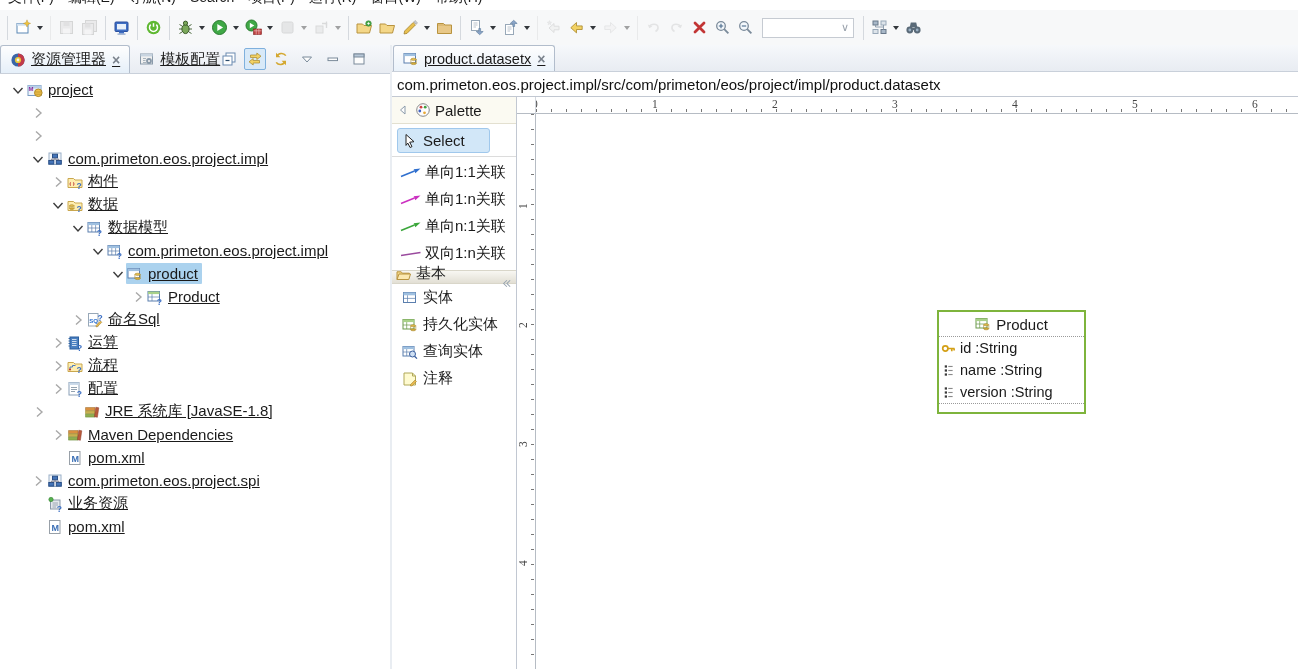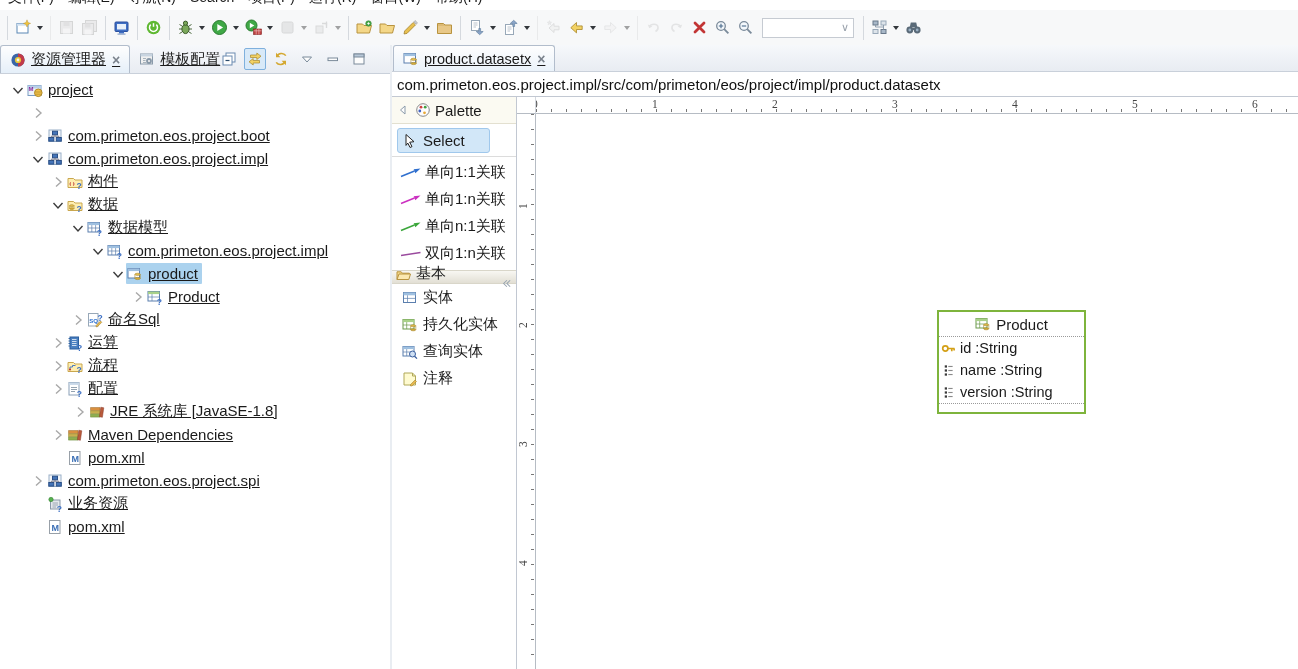--- a/index.html
+++ b/index.html
@@ -476,49 +476,37 @@
               <path d="M6 3.5l5 4.5-5 4.5" fill="none" stroke="#a8a8a8" stroke-width="1.4"></path>
             </svg>
           </span>
         </div>
         <div class="trow" style="padding-left: 30px;">
           <span class="arrow">
             <svg viewBox="0 0 16 16">
               <path d="M6 3.5l5 4.5-5 4.5" fill="none" stroke="#a8a8a8" stroke-width="1.4"></path>
             </svg>
           </span>
+        </div>
+        <div class="trow" style="padding-left: 30px;">
+          <span class="arrow">
+            <svg viewBox="0 0 16 16">
+              <path d="M3.5 6l4.5 5 4.5-5" fill="none" stroke="#3c3c3c" stroke-width="1.4"></path>
+            </svg>
+          </span>
           <span class="sel">
             <span class="ticon">
               <svg viewBox="0 0 16 16">
                 <rect x="2" y="2" width="12" height="11.5" fill="#f4f6f9" stroke="#9ab0c8"></rect>
                 <rect x="5.5" y="3.2" width="5" height="3.6" fill="#4474b8" stroke="#2a4f86"></rect>
                 <rect x="1.8" y="9.5" width="5" height="3.6" fill="#4474b8" stroke="#2a4f86"></rect>
                 <rect x="9.3" y="9.5" width="5" height="3.6" fill="#4474b8" stroke="#2a4f86"></rect>
                 <path d="M8 6.8v1.4M4.3 9.5V8.2h7.5v1.3" stroke="#667" fill="none" stroke-width=".8"></path>
               </svg>
             </span>
-            <span class="tlabel">com.primeton.eos.project.boot</span>
-          </span>
-        </div>
-        <div class="trow" style="padding-left: 30px;">
-          <span class="arrow">
-            <svg viewBox="0 0 16 16">
-              <path d="M3.5 6l4.5 5 4.5-5" fill="none" stroke="#3c3c3c" stroke-width="1.4"></path>
-            </svg>
-          </span>
-          <span class="sel">
-            <span class="ticon">
-              <svg viewBox="0 0 16 16">
-                <rect x="2" y="2" width="12" height="11.5" fill="#f4f6f9" stroke="#9ab0c8"></rect>
-                <rect x="5.5" y="3.2" width="5" height="3.6" fill="#4474b8" stroke="#2a4f86"></rect>
-                <rect x="1.8" y="9.5" width="5" height="3.6" fill="#4474b8" stroke="#2a4f86"></rect>
-                <rect x="9.3" y="9.5" width="5" height="3.6" fill="#4474b8" stroke="#2a4f86"></rect>
-                <path d="M8 6.8v1.4M4.3 9.5V8.2h7.5v1.3" stroke="#667" fill="none" stroke-width=".8"></path>
-              </svg>
-            </span>
             <span class="tlabel">com.primeton.eos.project.impl</span>
           </span>
         </div>
         <div class="trow" style="padding-left: 50px;">
           <span class="arrow">
             <svg viewBox="0 0 16 16">
               <path d="M6 3.5l5 4.5-5 4.5" fill="none" stroke="#a8a8a8" stroke-width="1.4"></path>
             </svg>
           </span>
           <span class="sel">
@@ -689,21 +677,21 @@
               <svg viewBox="0 0 16 16">
                 <rect x="2" y="1.5" width="10" height="12.5" fill="#fff" stroke="#8aa0b8"></rect>
                 <rect x="2" y="1.5" width="10" height="2.4" fill="#c8d8e8"></rect>
                 <path d="M4 6.5h6M4 8.5h6M4 10.5h4" stroke="#8898a8" stroke-width=".9"></path>
                 <text x="9.8" y="15.5" font-size="8.5" font-weight="bold" fill="#3b6fc4">?</text>
               </svg>
             </span>
             <span class="tlabel">配置</span>
           </span>
         </div>
-        <div class="trow" style="padding-left: 72px;">
+        <div class="trow" style="padding-left: 31px; gap: 36px;">
           <span class="arrow">
             <svg viewBox="0 0 16 16">
               <path d="M6 3.5l5 4.5-5 4.5" fill="none" stroke="#a8a8a8" stroke-width="1.4"></path>
             </svg>
           </span>
           <span class="sel">
             <span class="ticon">
               <svg viewBox="0 0 16 16">
                 <path d="M1.5 3.5h9.5v3H1.5z" fill="#d98f3f" stroke="#9a6a2a" stroke-width=".5"></path>
                 <path d="M1.5 6.8h9.5v3H1.5z" fill="#c8b050" stroke="#9a8a2a" stroke-width=".5"></path>

